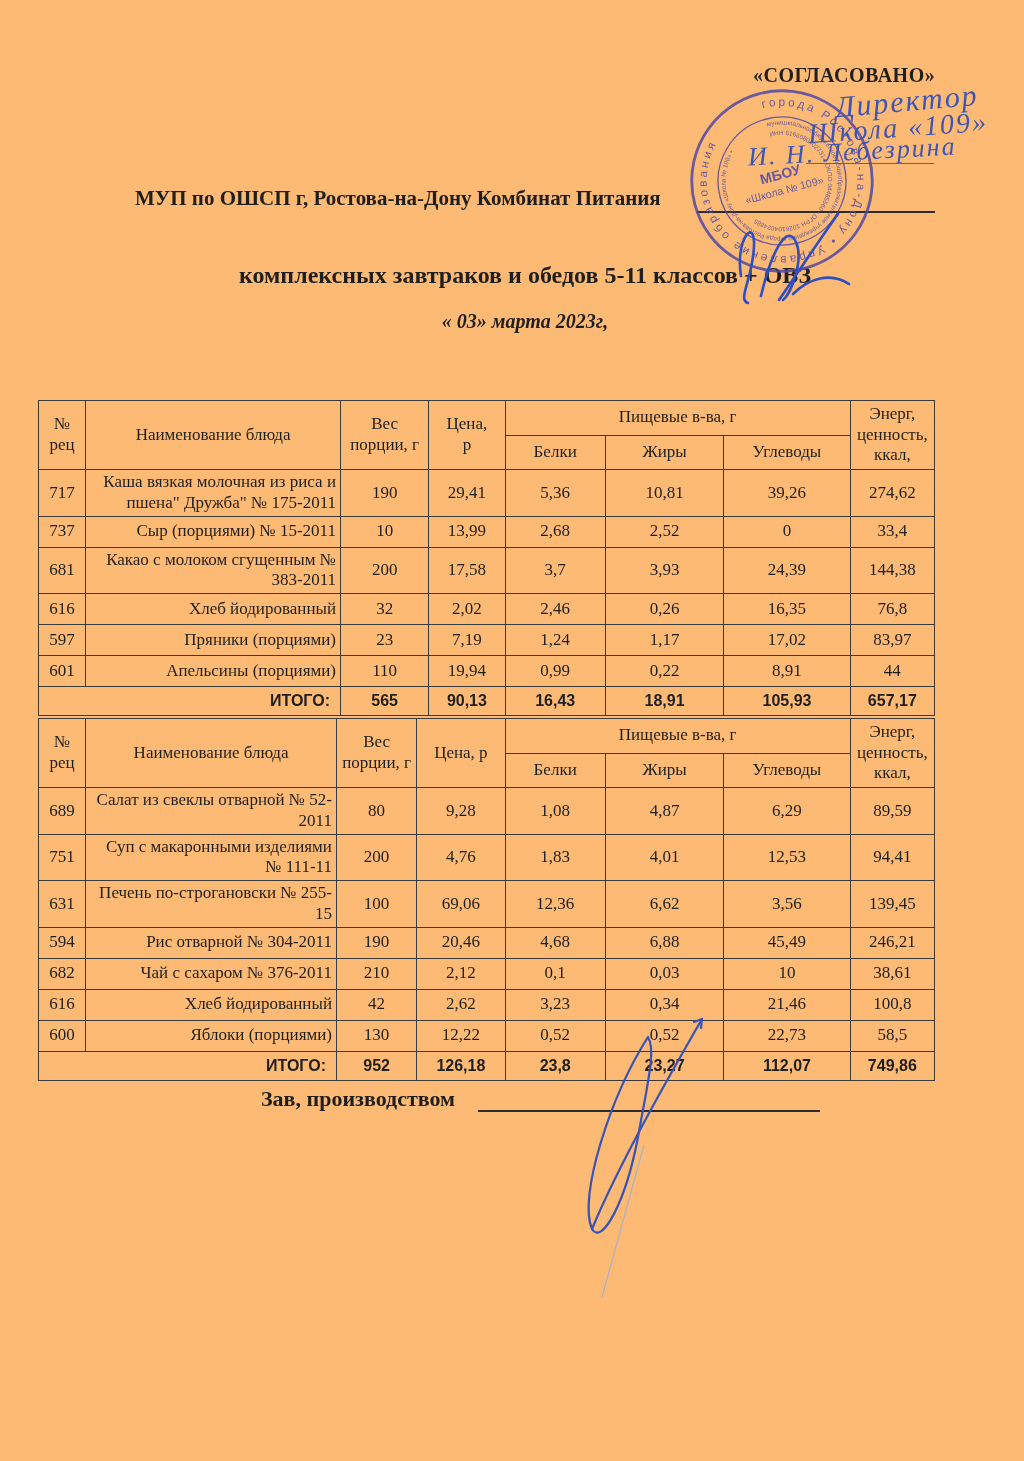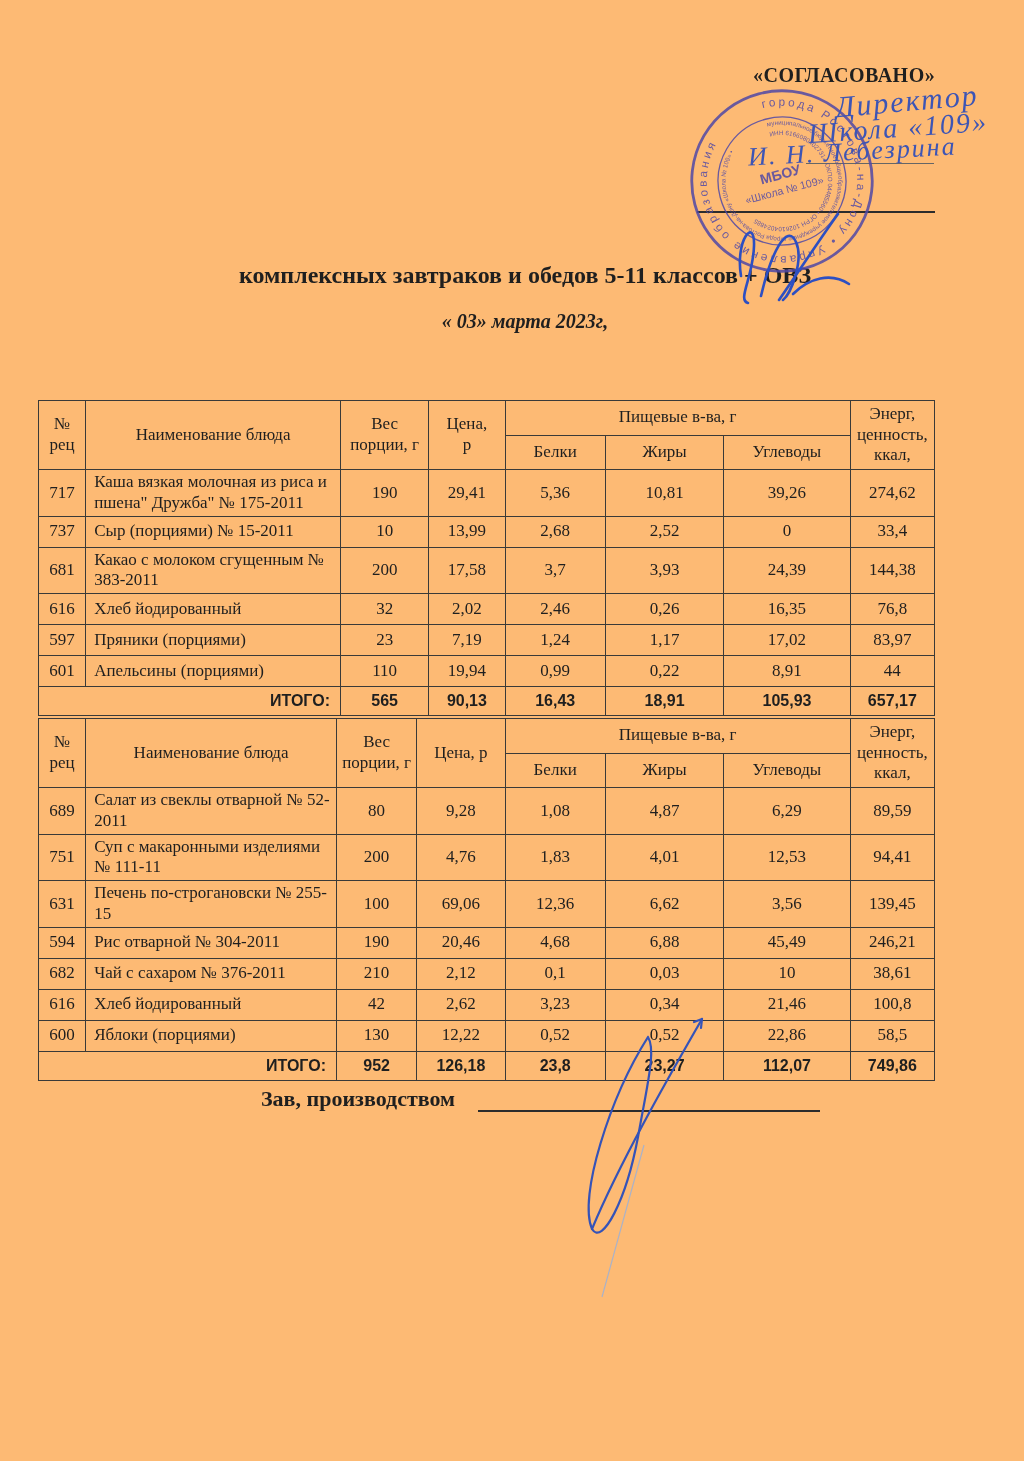--- a/index.html
+++ b/index.html
@@ -15,21 +15,21 @@
   .prodline{font-size:20px;font-weight:bold;}
   .rule{border-top:2px solid #2c2c2c;height:0;}
   .rule-thin{border-top:1.5px solid #666;height:0;}
 
   table.menu{position:absolute;left:38px;width:897px;border-collapse:collapse;
              table-layout:fixed;font-size:17px;line-height:1.22;background:transparent;}
   table.menu th, table.menu td{border:1.8px solid #3a3a38;padding:2px 4px;
              text-align:center;vertical-align:middle;font-weight:normal;}
   table.menu th{white-space:pre-line;padding:3px 2px;}
   table.menu td{height:26px;}
-  table.menu td.name{text-align:left;padding-left:8px;padding-right:4px;}
+  table.menu td.name{text-align:right;padding-left:8px;padding-right:4px;}
   table.menu tr.total td{font-family:"Liberation Sans", sans-serif;font-weight:bold;
              font-size:16px;height:24px;margin-left:17px;}
   table.menu tr.total td.tlabel{text-align:right;padding-right:10px;}
 
   .hand{position:absolute;font-family:"Liberation Serif", serif;font-style:italic;
         color:#3d55b5;letter-spacing:2px;white-space:nowrap;z-index:6;}
   .stamp{position:absolute;left:688px;top:87px;width:188px;height:188px;opacity:.85;z-index:5;}
   svg text{font-family:"Liberation Sans", sans-serif;}
   .scribble{position:absolute;z-index:7;}
   .footerlabel{font-size:22px;font-weight:bold;}
@@ -71,20 +71,21 @@
 
   <svg class="scribble" style="left:725px;top:198px;" width="145" height="115" viewBox="0 0 145 115">
     <g fill="none" stroke="#2d4fc2" stroke-width="2.6" stroke-linecap="round">
       <path d="M16,78 C10,42 30,18 29,48 C28,80 12,102 23,105"></path>
       <path d="M36,98 C46,55 62,24 71,44 C79,62 66,96 58,102"></path>
       <path d="M54,102 C76,70 97,38 113,16"></path>
       <path d="M68,96 C84,80 106,74 124,86"></path>
     </g>
   </svg>
 
+  <div class="abs orgline" style="left:135px;top:186px;">МУП по ОШСП г, Ростова-на-Дону Комбинат Питания</div>
   <div class="abs rule" style="left:697px;top:211px;width:238px;"></div>
 
   <div class="centerband subtitle" style="top:262px;">комплексных завтраков и обедов 5-11 классов + ОВЗ</div>
   <div class="centerband dateline" style="top:310px;font-style:italic;">« 03» марта 2023г,</div>
 
   <table class="menu" style="top:400px;">
     <colgroup>
       <col style="width:47px">
         <col style="width:254px">
         <col style="width:88px">
@@ -272,21 +273,21 @@
           <td>21,46</td>
           <td>100,8</td>
         </tr>
         <tr>
           <td>600</td>
           <td class="name">Яблоки (порциями)</td>
           <td>130</td>
           <td>12,22</td>
           <td>0,52</td>
           <td>0,52</td>
-          <td>22,86</td>
+          <td>22,73</td>
           <td>58,5</td>
         </tr>
         <tr class="total">
           <td colspan="2" class="tlabel">ИТОГО:</td>
           <td>952</td>
           <td>126,18</td>
           <td>23,8</td>
           <td>23,27</td>
           <td>112,07</td>
           <td>749,86</td>

